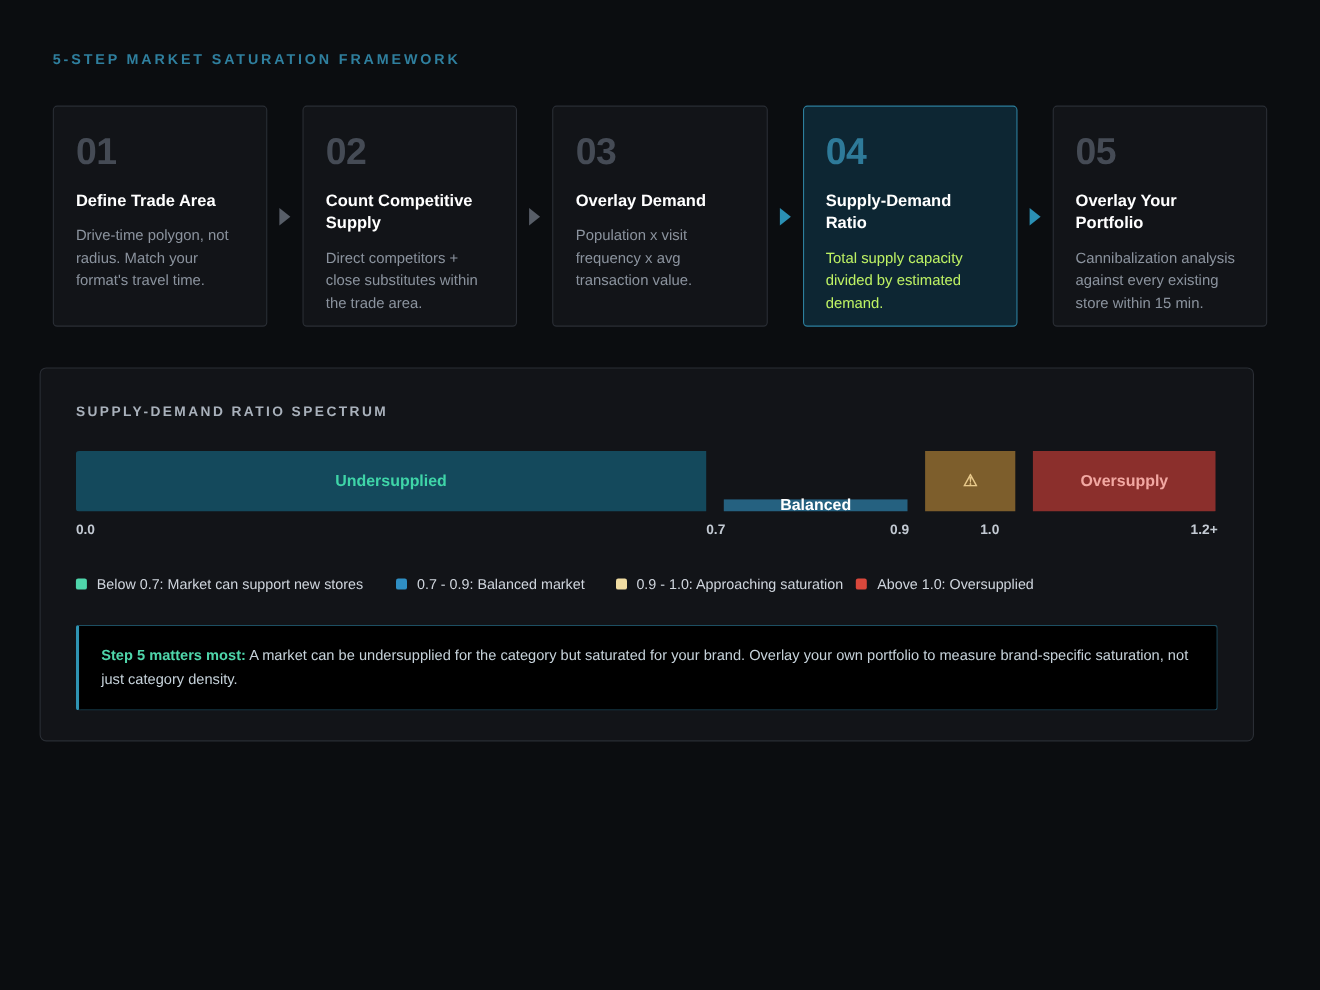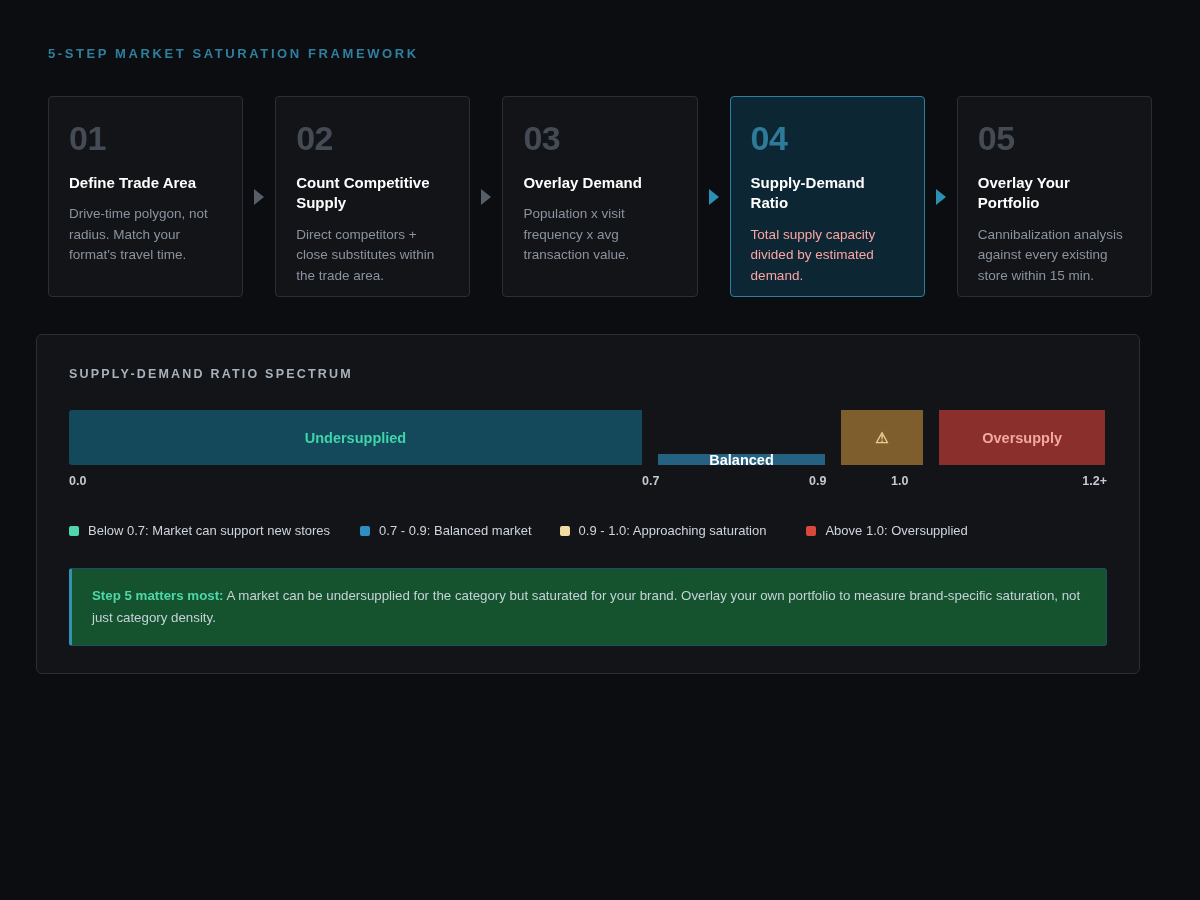--- a/index.html
+++ b/index.html
@@ -68,21 +68,21 @@
     line-height: 1.35;
   }
 
   .step-desc {
     margin-top: 11px;
     font-size: 13.5px;
     color: #8b939e;
     line-height: 1.52;
   }
 
-  .step-card.active .step-desc { color: #fca5a5; }
+  .step-card.active .step-desc { color: #bef264; }
 
   .step-gap {
     flex: 0 0 32px;
     display: flex;
     align-items: center;
     justify-content: center;
   }
 
   .arrow {
     width: 0;
@@ -163,21 +163,21 @@
     width: 10px;
     height: 10px;
     border-radius: 2px;
     margin-right: 9px;
     flex: 0 0 auto;
   }
 
   
   .callout {
     margin-top: 30px;
-    background: #14532d;
+    background: #000000;
     border: 1px solid #1d4f62;
     border-left: 3px solid #2f94b3;
     border-radius: 3px;
     padding: 16px 20px 17px 20px;
     font-size: 13.3px;
     line-height: 1.62;
     color: #c6d2da;
   }
 
   .callout b { color: #4fd6ab; font-weight: bold; }
@@ -257,21 +257,21 @@
 
     <div class="legend">
         <div class="legend-item" style="margin-right: 30px;">
           <span class="swatch" style="background: rgb(79, 214, 171);"></span>
           <span>Below 0.7: Market can support new stores</span>
         </div>
         <div class="legend-item" style="margin-right: 28px;">
           <span class="swatch" style="background: rgb(47, 143, 196);"></span>
           <span>0.7 - 0.9: Balanced market</span>
         </div>
-        <div class="legend-item" style="margin-right: 40px;">
+        <div class="legend-item" style="margin-right: 12px;">
           <span class="swatch" style="background: rgb(240, 220, 162);"></span>
           <span>0.9 - 1.0: Approaching saturation</span>
         </div>
         <div class="legend-item" style="margin-right: 0px;">
           <span class="swatch" style="background: rgb(217, 72, 60);"></span>
           <span>Above 1.0: Oversupplied</span>
         </div>
       </div>
 
     <div class="callout">

